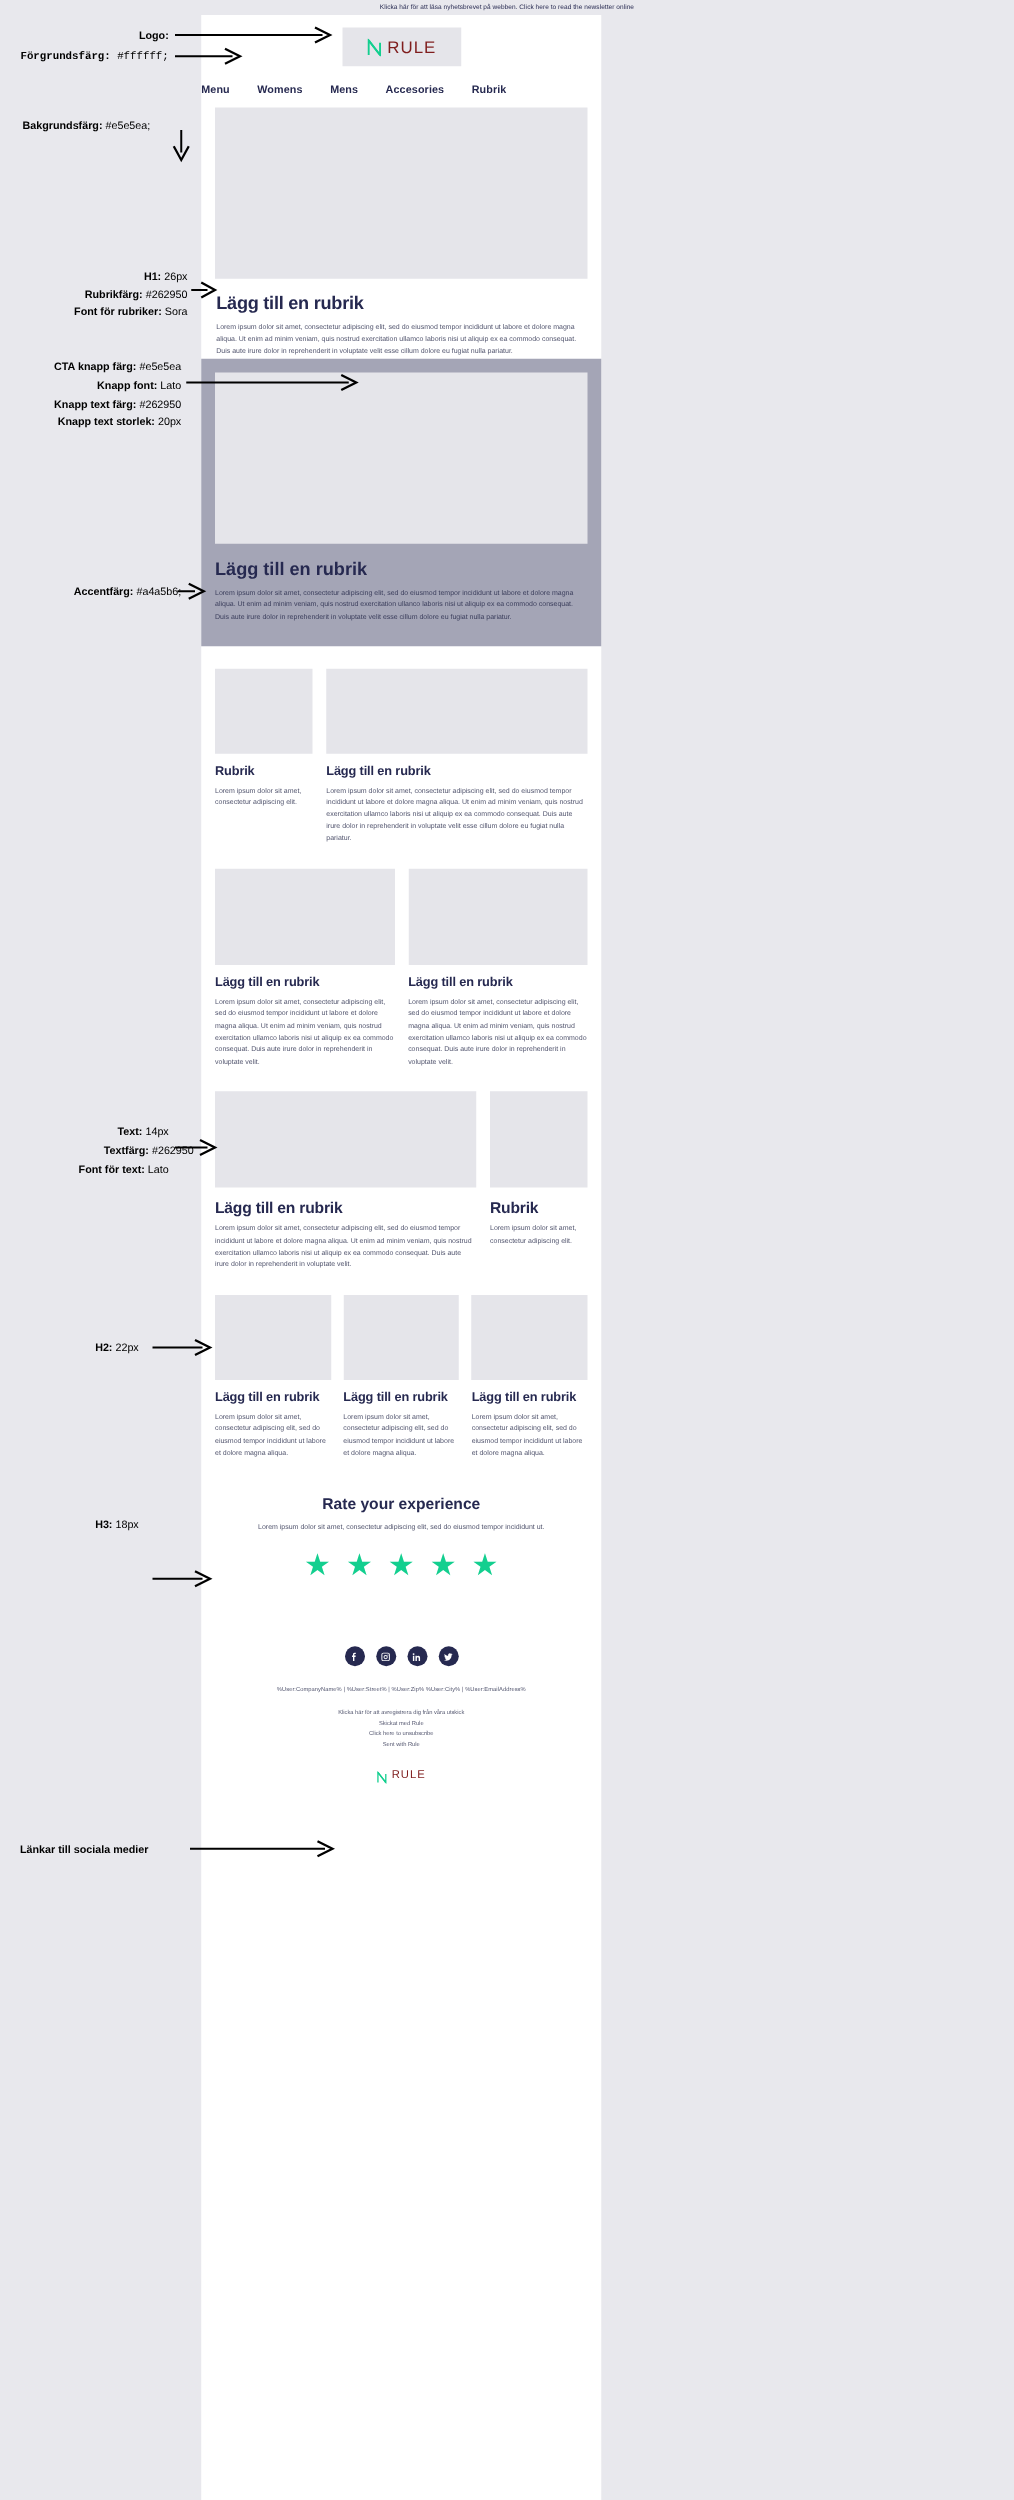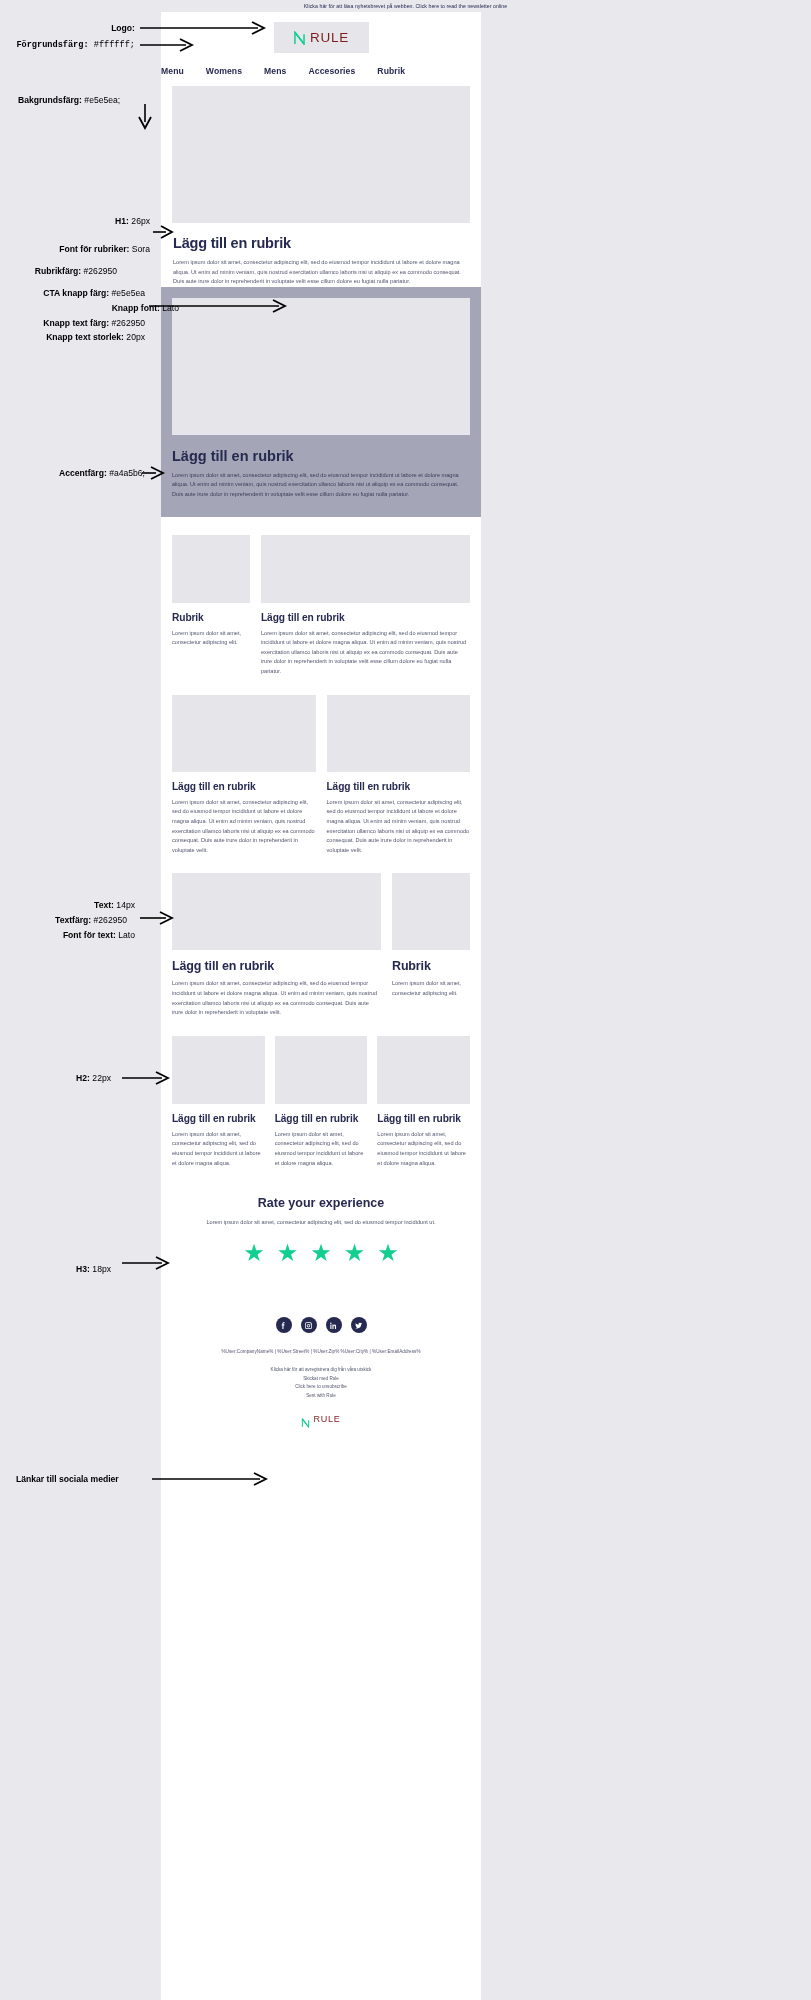--- a/index.html
+++ b/index.html
@@ -295,37 +295,37 @@
   <div class="arrow" style="left:139px; top:104px;">
     <svg width="12" height="26" viewBox="0 0 12 26">
         <path d="M6 0 V18" stroke="#000" stroke-width="1.6"></path>
         <path d="M0 13 L6 24 L12 13" fill="none" stroke="#000" stroke-width="1.8"></path>
       </svg>
   </div>
 
   <div class="lbl" style="right:661px; top:215px;">
     <b>H1:</b><span> 26px</span>
   </div>
-  <div class="lbl" style="right:694px; top:229px;margin-top:36px;">
+  <div class="lbl" style="right:661px; top:229px;">
     <b>Rubrikfärg:</b><span> #262950</span>
   </div>
   <div class="lbl" style="right:661px; top:243px;">
     <b>Font för rubriker:</b><span> Sora</span>
   </div>
   <div class="arrow" style="left:153px; top:226px;">
     <svg width="22" height="12" viewBox="0 0 22 12">
         <path d="M0 6 H13" stroke="#000" stroke-width="1.6"></path>
         <path d="M8 0 L19 6 L8 12" fill="none" stroke="#000" stroke-width="1.8"></path>
       </svg>
   </div>
 
   <div class="lbl" style="right:666px; top:287px;">
     <b>CTA knapp färg:</b><span> #e5e5ea</span>
   </div>
-  <div class="lbl" style="right:632px; top:302px;">
+  <div class="lbl" style="right:666px; top:302px;">
     <b>Knapp font:</b><span> Lato</span>
   </div>
   <div class="lbl" style="right:666px; top:317px;">
     <b>Knapp text färg:</b><span> #262950</span>
   </div>
   <div class="lbl" style="right:666px; top:331px;">
     <b>Knapp text storlek:</b><span> 20px</span>
   </div>
   <div class="arrow" style="left:149px; top:300px;">
     <svg width="140" height="12" viewBox="0 0 140 12">
@@ -340,21 +340,21 @@
   <div class="arrow" style="left:142px; top:467px;">
     <svg width="24" height="12" viewBox="0 0 24 12">
         <path d="M0 6 H14" stroke="#000" stroke-width="1.6"></path>
         <path d="M9 0 L21 6 L9 12" fill="none" stroke="#000" stroke-width="1.8"></path>
       </svg>
   </div>
 
   <div class="lbl" style="right:676px; top:899px;">
     <b>Text:</b><span> 14px</span>
   </div>
-  <div class="lbl" style="right:684px; top:914px;">
+  <div class="lbl" style="right:656px; top:914px;">
     <b>Textfärg:</b><span> #262950</span>
   </div>
   <div class="lbl" style="right:676px; top:929px;">
     <b>Font för text:</b><span> Lato</span>
   </div>
   <div class="arrow" style="left:140px; top:912px;">
     <svg width="36" height="12" viewBox="0 0 36 12">
         <path d="M0 6 H26" stroke="#000" stroke-width="1.6"></path>
         <path d="M20 0 L32 6 L20 12" fill="none" stroke="#000" stroke-width="1.8"></path>
       </svg>
@@ -363,21 +363,21 @@
   <div class="lbl" style="right:700px; top:1072px;">
     <b>H2:</b><span> 22px</span>
   </div>
   <div class="arrow" style="left:122px; top:1072px;">
     <svg width="50" height="12" viewBox="0 0 50 12">
         <path d="M0 6 H40" stroke="#000" stroke-width="1.6"></path>
         <path d="M34 0 L46 6 L34 12" fill="none" stroke="#000" stroke-width="1.8"></path>
       </svg>
   </div>
 
-  <div class="lbl" style="right:700px; top:1263px;">
+  <div class="lbl" style="right:700px; top:1213px;">
     <b>H3:</b><span> 18px</span>
   </div>
   <div class="arrow" style="left:122px; top:1257px;">
     <svg width="50" height="12" viewBox="0 0 50 12">
         <path d="M0 6 H40" stroke="#000" stroke-width="1.6"></path>
         <path d="M34 0 L46 6 L34 12" fill="none" stroke="#000" stroke-width="1.8"></path>
       </svg>
   </div>
 
   <div class="lbl" style="left:16px; top:1473px; text-align:left;">

